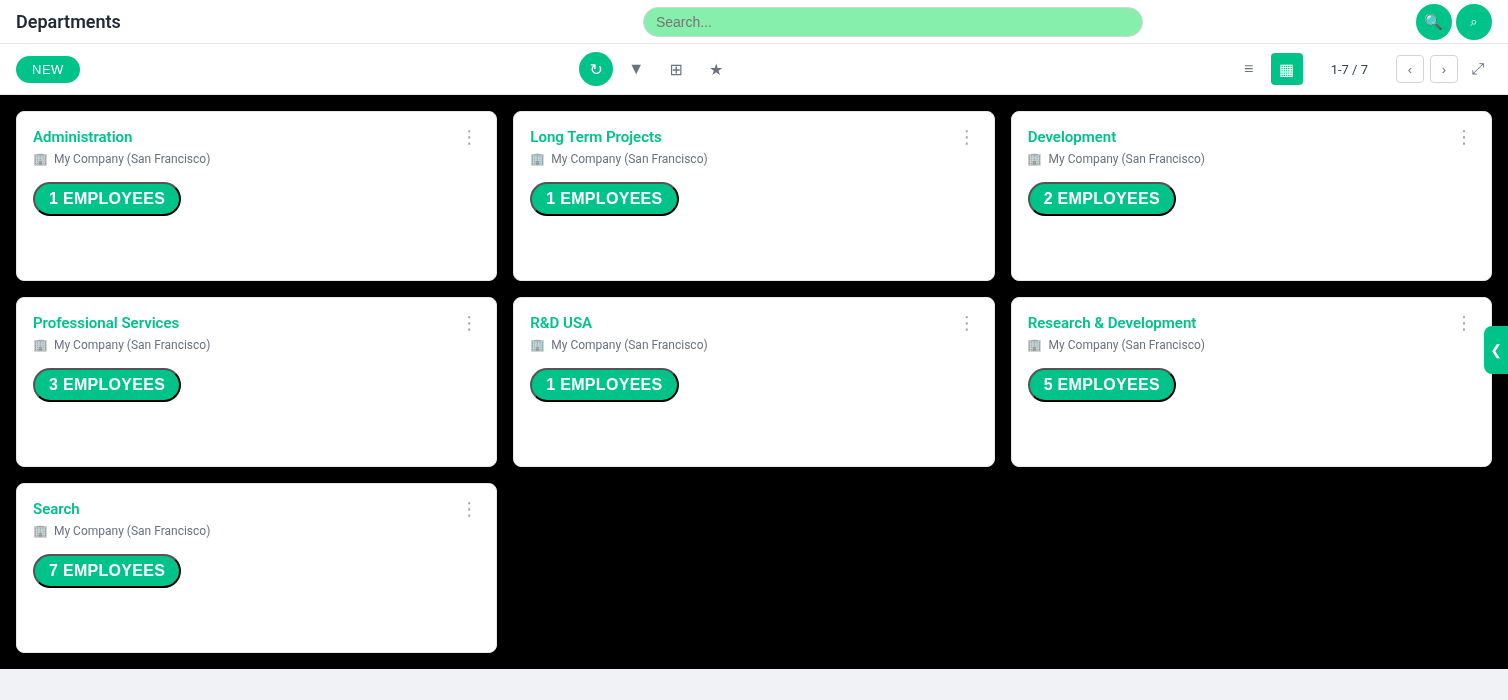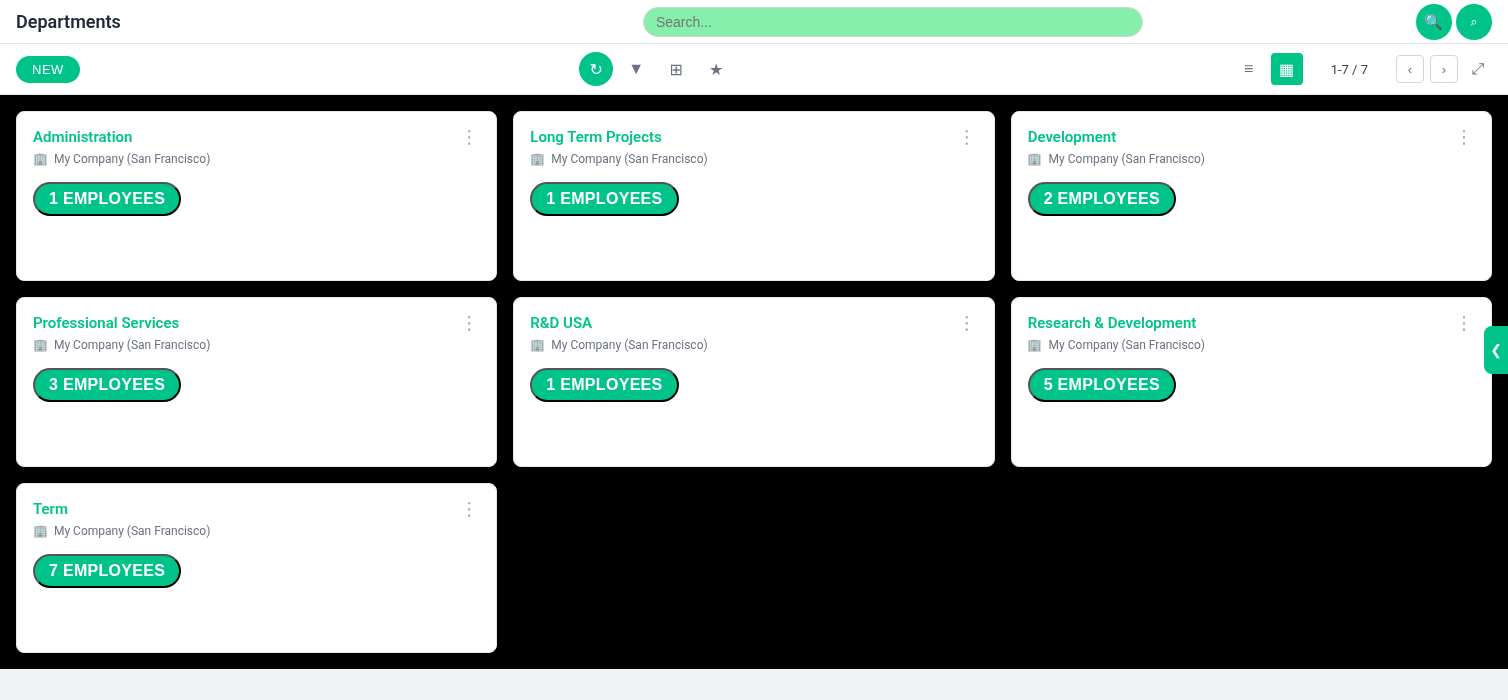--- a/index.html
+++ b/index.html
@@ -365,21 +365,21 @@
       <button class="card-menu-btn">⋮</button>
     </div>
     <div class="card-company">
       <span class="company-icon">🏢</span>
       <span>My Company (San Francisco)</span>
     </div>
     <button class="employees-badge">5 EMPLOYEES</button>
   </div>
       <div class="dept-card">
     <div class="card-header">
-      <span class="card-title">Term</span>
+      <span class="card-title">Search</span>
       <button class="card-menu-btn">⋮</button>
     </div>
     <div class="card-company">
       <span class="company-icon">🏢</span>
       <span>My Company (San Francisco)</span>
     </div>
     <button class="employees-badge">7 EMPLOYEES</button>
   </div>
     </div>
 </div>

